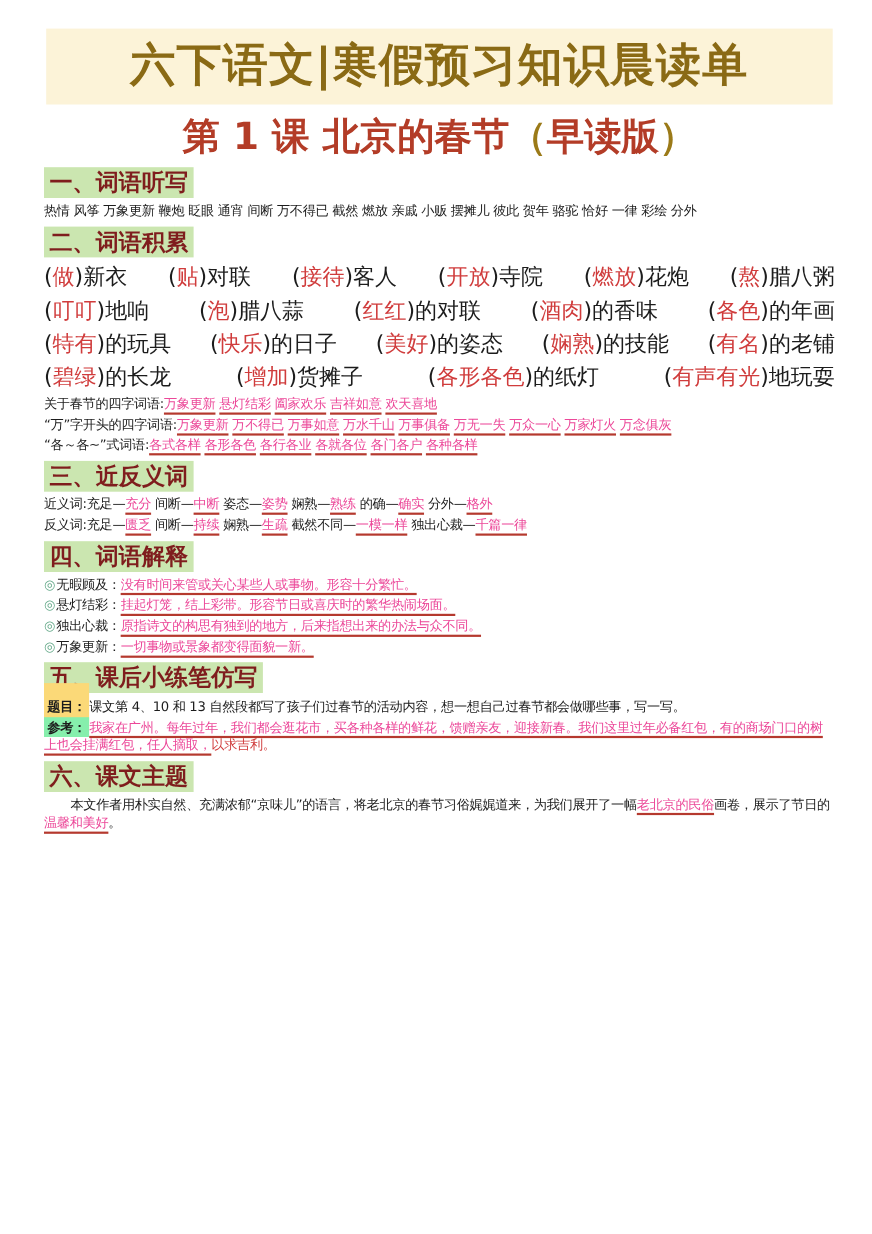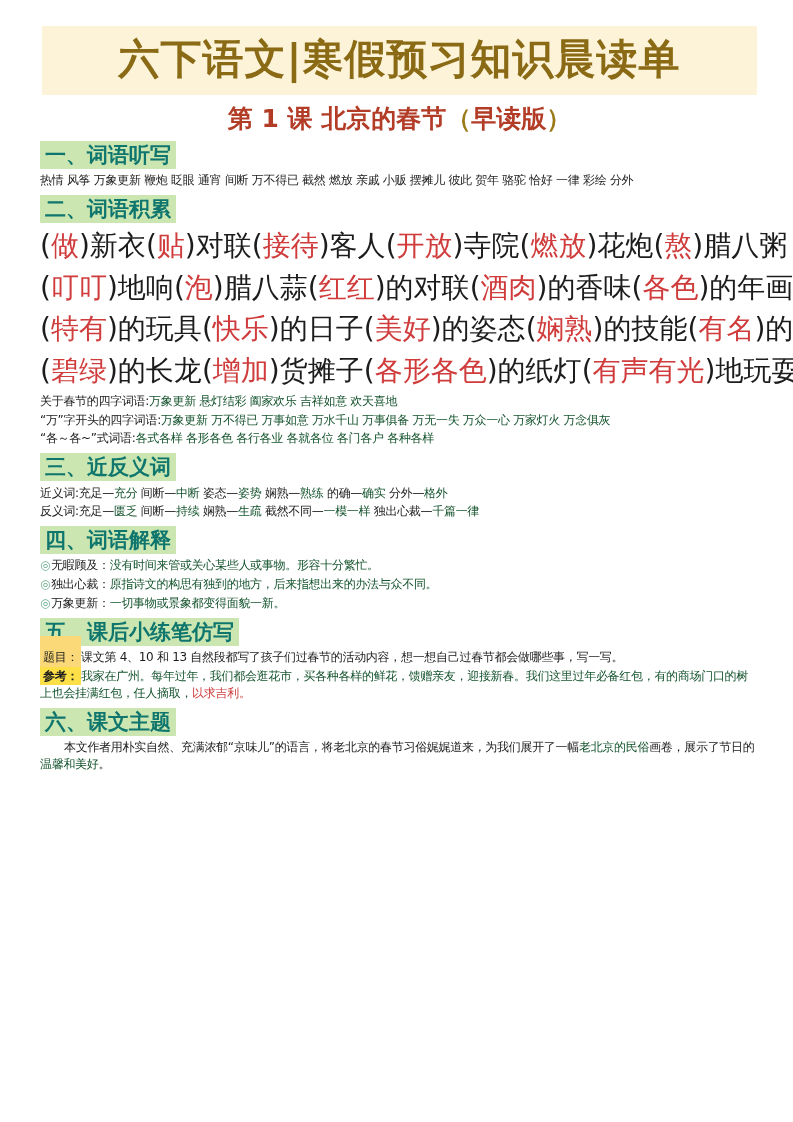--- a/index.html
+++ b/index.html
@@ -10,40 +10,40 @@
   }
   .page{padding:26px 34px 0 40px;}
   .title-band{
     background:#fcf3d8;text-align:center;padding:8px 0 10px;margin:0 2px;
   }
   .title-text{
     font-size:41px;font-weight:bold;color:#8a6a15;letter-spacing:1px;line-height:1.25;
     white-space:nowrap;
   }
   .subtitle{
-    text-align:center;font-size:25px;font-weight:bold;margin:8px 0 6px;line-height:1.25;
+    text-align:center;font-size:34px;font-weight:bold;margin:8px 0 6px;line-height:1.25;
   }
   .subtitle .sub-red{color:#b33c27;}
   .subtitle .sub-gold{color:#9b7a18;}
   .sec-header{font-size:21px;font-weight:bold;margin:7px 0 3px;line-height:1.3;}
-  .hl-g{background:#cbe6b0;padding:2px 5px;color:#0f766e;}
+  .hl-g{background:#cbe6b0;padding:2px 5px;color:#7f1d1d;}
   .para{font-size:12px;line-height:1.4;margin:2px 0;letter-spacing:-0.3px;word-break:break-all;}
   .flexrow{
-    display:flex;justify-content:space-between;font-size:28px;line-height:1.42;margin:2px 0;
+    display:flex;justify-content:space-between;font-size:20px;line-height:1.42;margin:2px 0;
   }
   .pair{white-space:nowrap;}
   .seg{}
   .r{color:#d03c3c;}
   .ru{
-    color:#14532d;
+    color:#ec4899;text-decoration:underline;
     text-decoration-color:#b5392e;text-decoration-thickness:1.5px;text-underline-offset:4px;
   }
   .sym{color:#68ab8c;font-weight:bold;margin-right:1px;}
-  .hly{background:#fbd978;font-weight:normal;padding:14px 3px;}
-  .hlb{background:#fde047;font-weight:bold;padding:2px 3px;}
+  .hly{background:#fbd978;font-weight:bold;padding:14px 3px;}
+  .hlb{background:#86efac;font-weight:bold;padding:2px 3px;}
   .indent{padding-left:60px;}
   .ti2{text-indent:2em;}
 </style>
 </head>
 <body>
 
 <div class="page">
   <div class="title-band">
     <span class="title-text">六下语文|寒假预习知识晨读单</span>
   </div>
@@ -81,20 +81,21 @@
         <span class="pair"><span class="seg ">(</span><span class="seg r">有声有光</span><span class="seg ">)地玩耍</span></span>
       </div>
       <div class="para "><span class="seg ">关于春节的四字词语:</span><span class="seg ru">万象更新</span><span class="seg "> </span><span class="seg ru">悬灯结彩</span><span class="seg "> </span><span class="seg ru">阖家欢乐</span><span class="seg "> </span><span class="seg ru">吉祥如意</span><span class="seg "> </span><span class="seg ru">欢天喜地</span></div>
       <div class="para "><span class="seg ">“万”字开头的四字词语:</span><span class="seg ru">万象更新</span><span class="seg "> </span><span class="seg ru">万不得已</span><span class="seg "> </span><span class="seg ru">万事如意</span><span class="seg "> </span><span class="seg ru">万水千山</span><span class="seg "> </span><span class="seg ru">万事俱备</span><span class="seg "> </span><span class="seg ru">万无一失</span><span class="seg "> </span><span class="seg ru">万众一心</span><span class="seg ">  </span><span class="seg ru">万家灯火</span><span class="seg ">  </span><span class="seg ru">万念俱灰</span></div>
       <div class="para "><span class="seg ">“各～各~”式词语:</span><span class="seg ru">各式各样</span><span class="seg "> </span><span class="seg ru">各形各色</span><span class="seg "> </span><span class="seg ru">各行各业</span><span class="seg "> </span><span class="seg ru">各就各位</span><span class="seg "> </span><span class="seg ru">各门各户</span><span class="seg "> </span><span class="seg ru">各种各样</span></div>
       <div class="sec-header"><span class="hl-g">三、近反义词</span></div>
       <div class="para "><span class="seg ">近义词:充足—</span><span class="seg ru">充分</span><span class="seg "> 间断—</span><span class="seg ru">中断</span><span class="seg "> 姿态—</span><span class="seg ru">姿势</span><span class="seg "> 娴熟—</span><span class="seg ru">熟练</span><span class="seg "> 的确—</span><span class="seg ru">确实</span><span class="seg "> 分外—</span><span class="seg ru">格外</span></div>
       <div class="para "><span class="seg ">反义词:充足—</span><span class="seg ru">匮乏</span><span class="seg "> 间断—</span><span class="seg ru">持续</span><span class="seg "> 娴熟—</span><span class="seg ru">生疏</span><span class="seg "> 截然不同—</span><span class="seg ru">一模一样</span><span class="seg "> 独出心裁—</span><span class="seg ru">千篇一律</span></div>
       <div class="sec-header"><span class="hl-g">四、词语解释</span></div>
       <div class="para "><span class="seg sym">◎</span><span class="seg ">无暇顾及：</span><span class="seg ru">没有时间来管或关心某些人或事物。形容十分繁忙。</span></div>
+      <div class="para "><span class="seg sym">◎</span><span class="seg ">悬灯结彩：</span><span class="seg ru">挂起灯笼，结上彩带。形容节日或喜庆时的繁华热闹场面。</span></div>
       <div class="para "><span class="seg sym">◎</span><span class="seg ">独出心裁：</span><span class="seg ru">原指诗文的构思有独到的地方，后来指想出来的办法与众不同。</span></div>
       <div class="para "><span class="seg sym">◎</span><span class="seg ">万象更新：</span><span class="seg ru">一切事物或景象都变得面貌一新。</span></div>
       <div class="sec-header"><span class="hl-g">五、课后小练笔仿写</span></div>
       <div class="para "><span class="seg hly">题目：</span><span class="seg ">课文第 4、10 和 13 自然段都写了孩子们过春节的活动内容，想一想自己过春节都会做哪些事，写一写。</span></div>
       <div class="para "><span class="seg hlb">参考：</span><span class="seg ru">我家在广州。每年过年，我们都会逛花市，买各种各样的鲜花，馈赠亲友，迎接新春。我们这里过年必备红包，有的商场门口的树上也会挂满红包，任人摘取，</span><span class="seg r">以求吉利。</span></div>
       <div class="sec-header"><span class="hl-g">六、课文主题</span></div>
       <div class="para ti2"><span class="seg ">本文作者用朴实自然、充满浓郁“京味儿”的语言，将老北京的春节习俗娓娓道来，为我们展开了一幅</span><span class="seg ru">老北京的民俗</span><span class="seg ">画卷，展示了节日的</span><span class="seg ru">温馨和美好</span><span class="seg ">。</span></div>
     </div>
 
 </div>

